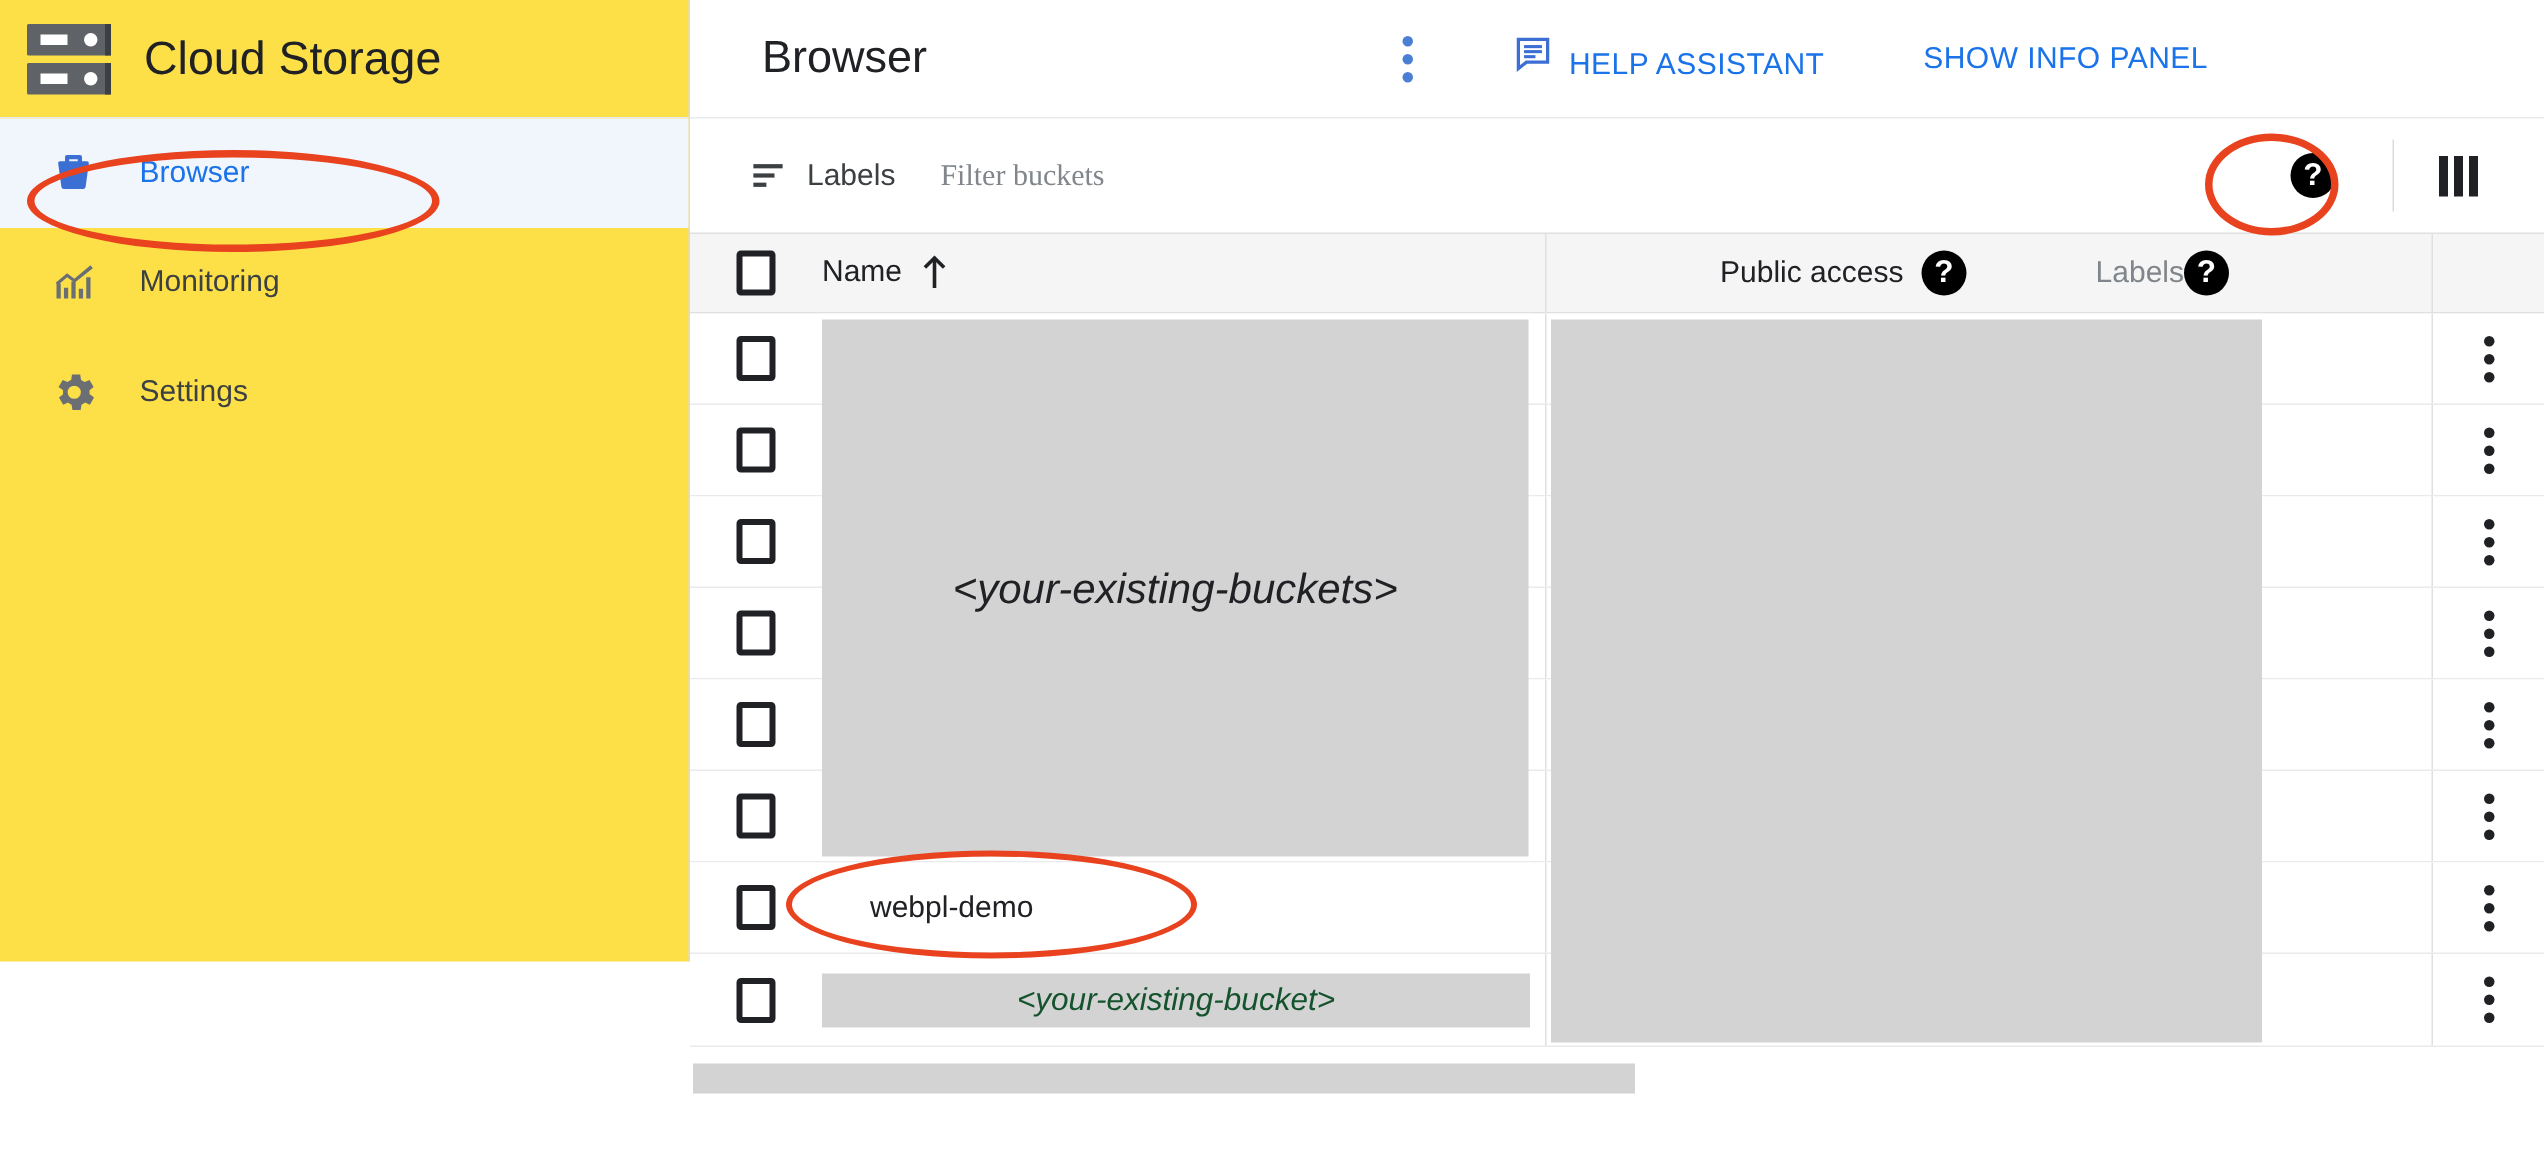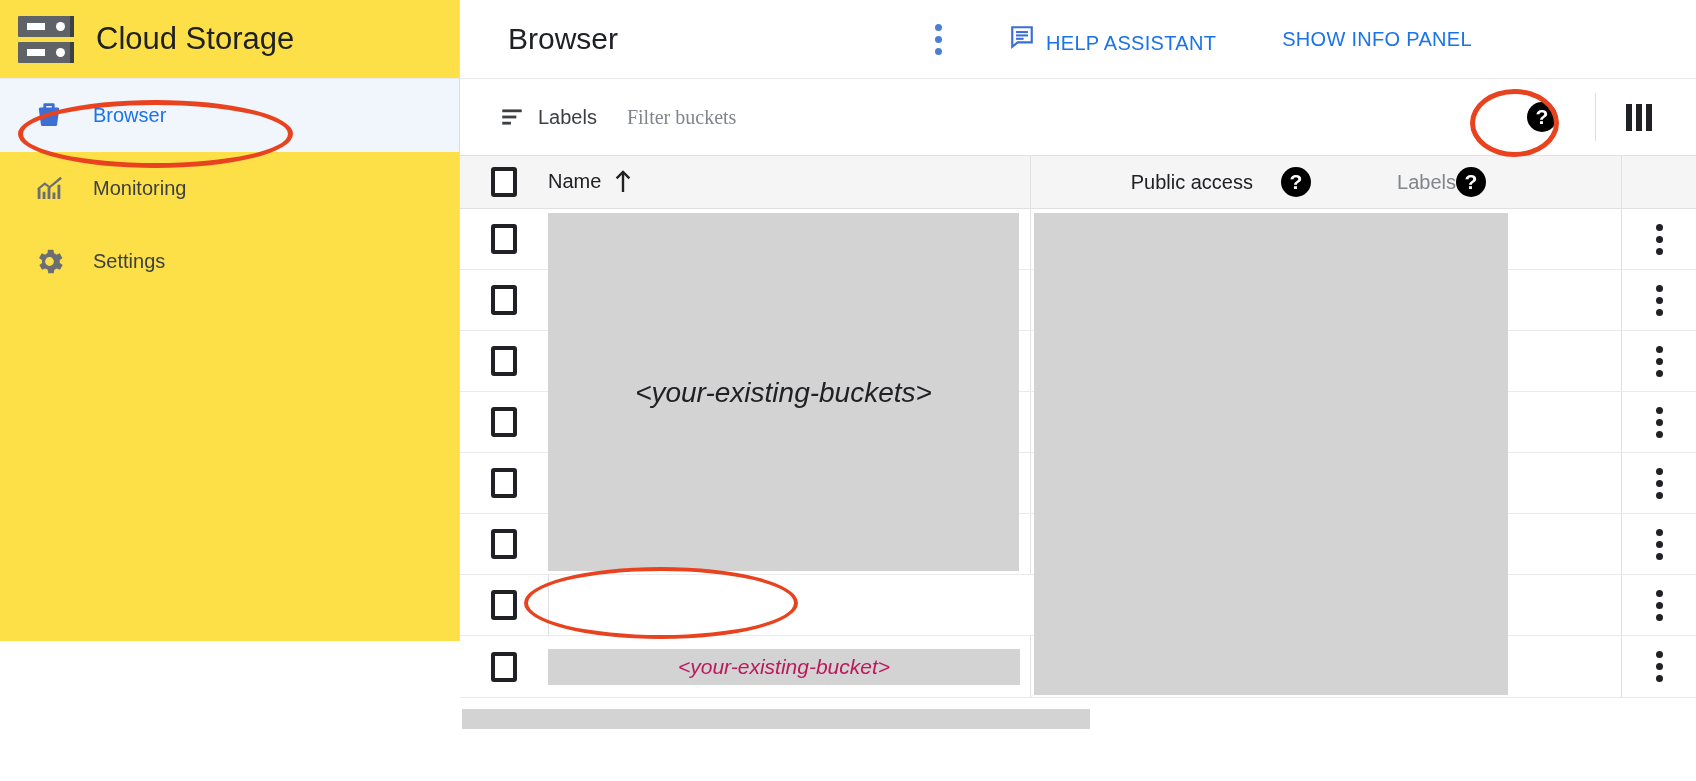--- a/index.html
+++ b/index.html
@@ -299,21 +299,21 @@
     background: #e0e0e0;
     align-self: stretch;
     flex: none;
   }
   .col-public {
     width: 290px;
     min-width: 290px;
     display: flex;
     align-items: center;
     justify-content: flex-end;
-    gap: 28px;
+    gap: 12px;
     padding-right: 10px;
     box-sizing: border-box;
   }
   .col-labels {
     width: 175px;
     min-width: 175px;
     display: flex;
     align-items: center;
     justify-content: flex-end;
     padding-right: 10px;
@@ -378,21 +378,21 @@
     text-align: center;
     pointer-events: none;
   }
   .redact-inline {
     background: #d3d3d3;
     display: flex;
     align-items: center;
     justify-content: center;
     font-size: 21px;
     font-style: italic;
-    color: #be185d;
+    color: #14532d;
   }
 
   
   .ellipse {
     position: absolute;
     border: 5px solid #e8421e;
     border-radius: 50%;
     pointer-events: none;
     z-index: 40;
     box-sizing: border-box;
@@ -665,20 +665,23 @@
               <i></i>
               <i></i>
             </span>
         </div>
       </div>
 
       <div class="trow">
         <div class="cell-check">
             <span class="chk"></span>
           </div>
+        <div class="col-name" style="padding-left:32px;">
+          <span class="cell-text">webpl-demo</span>
+        </div>
         <div class="col-div"></div>
         <div class="col-public"></div>
         <div class="col-labels"></div>
         <div class="col-spacer"></div>
         <div class="col-div"></div>
         <div class="col-menu">
           <span class="kebab-dark">
               <i></i>
               <i></i>
               <i></i>

